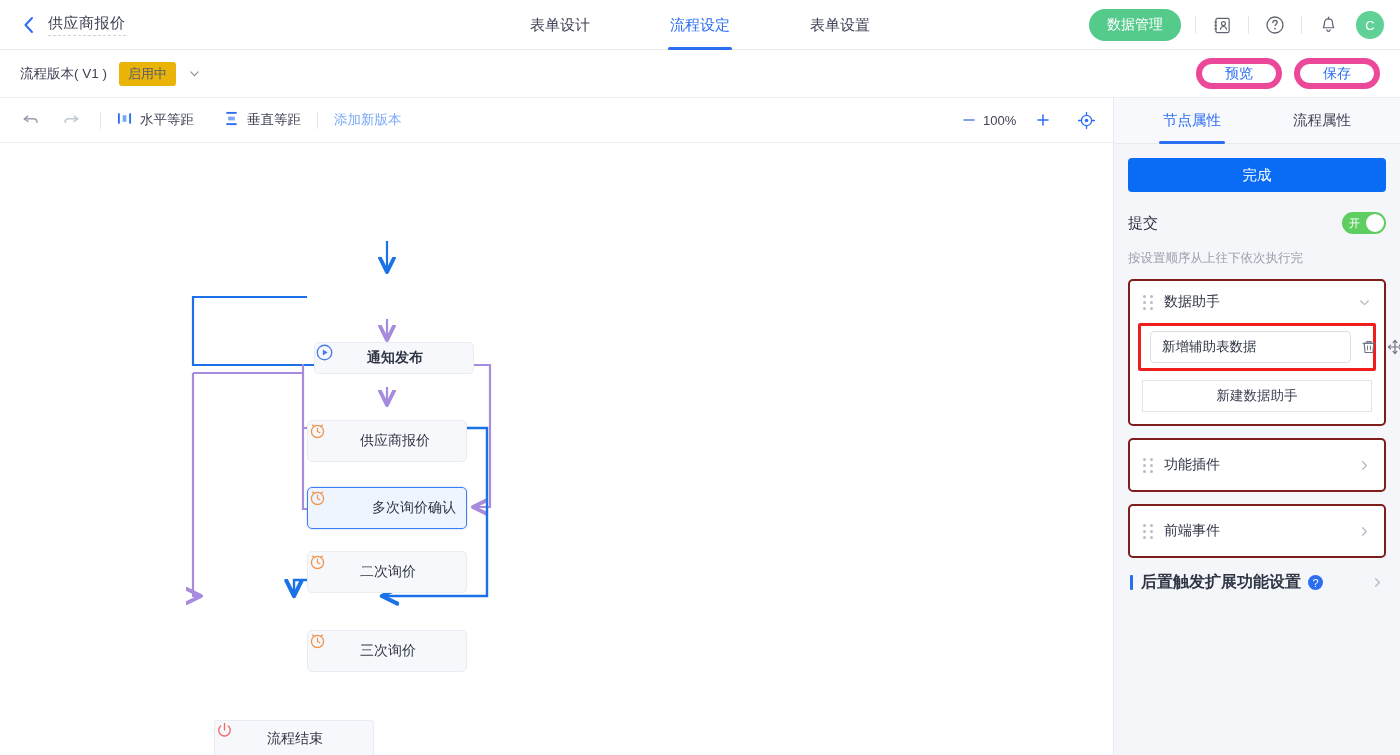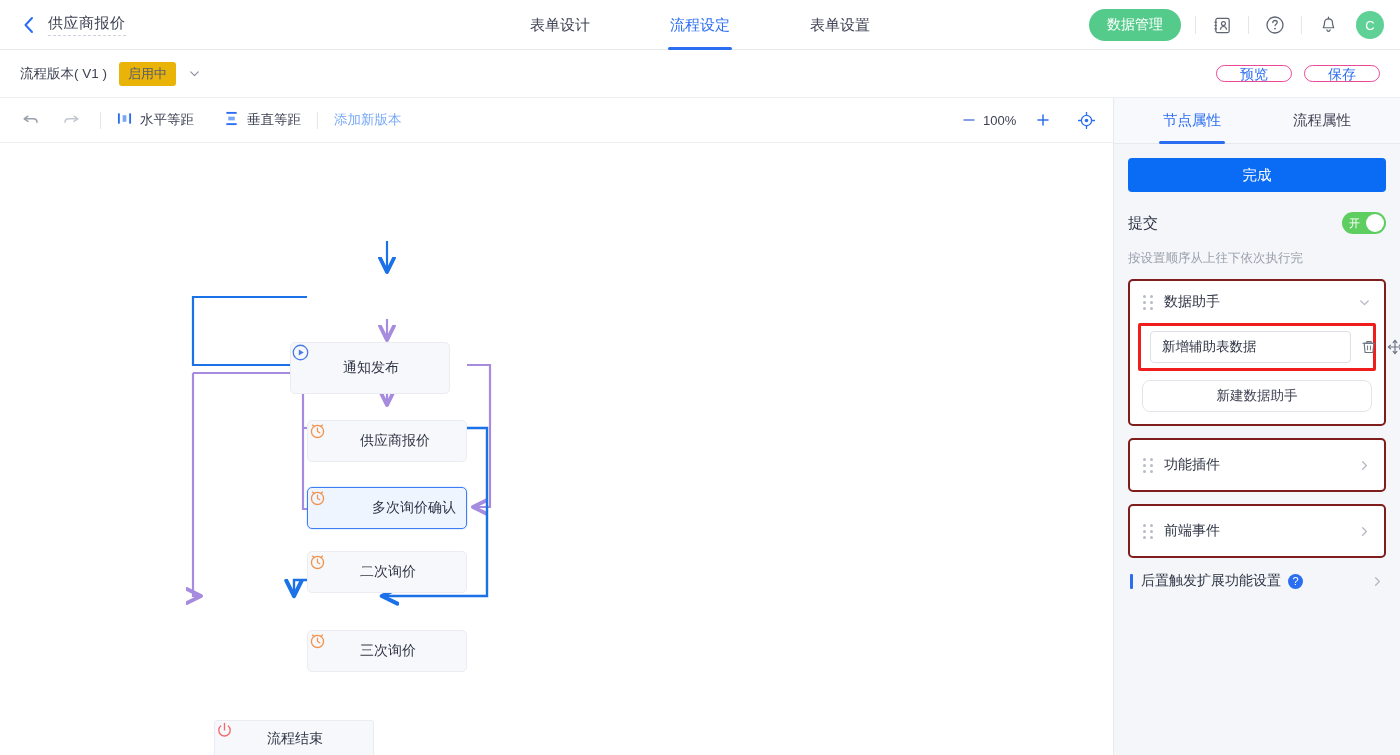--- a/index.html
+++ b/index.html
@@ -67,22 +67,22 @@
     display: flex; align-items: center;
   }
   .version-label { margin-left: 20px; font-size: 13.5px; color: #3f4254; }
   .version-chip {
     margin-left: 12px; font-size: 13px; color: #565c6b;
     background: #eab308; border-radius: 3px; padding: 3px 9px;
   }
   .caret-down { margin-left: 12px; cursor: pointer; display:flex; }
   .versionbar-right { position: absolute; right: 20px; display: flex; gap: 12px; }
   .pill-btn {
-    border: 1px solid #ec4899; color: #2c6ef2; background: #fff;
-    border-radius: 16px; height: 17px; padding: 0 23px; font-size: 14px;
+    border: 6px solid #ec4899; color: #2c6ef2; background: #fff;
+    border-radius: 16px; height: 31px; padding: 0 23px; font-size: 14px;
     cursor: pointer; font-family: inherit;
   }
 
   
   .edtoolbar {
     position: absolute; left: 0; top: 98px; width: 1113px; height: 45px;
     background: #fff; border-bottom: 1px solid #eceef2;
     display: flex; align-items: center;
   }
   .tb-icon { width: 26px; height: 26px; display:flex; align-items:center; justify-content:center; cursor:pointer; }
@@ -173,30 +173,30 @@
   .item-input {
     flex: 1; height: 32px; border: 1px solid #dcdfe6; border-radius: 4px;
     background: #fff; font-size: 13.5px; color: #2f3545; padding: 0 11px;
     font-family: inherit; outline: none;
   }
   .item-act { width: 22px; height: 22px; margin-left: 10px; display:flex; align-items:center; justify-content:center; cursor:pointer; }
 
   .add-btn-wrap { padding: 9px 12px 12px 12px; }
   .add-btn {
     width: 100%; height: 32px; background: #fff; border: 1px solid #e2e5ea;
-    border-radius: 8px; font-size: 13.5px; color: #3f4254; cursor: pointer;
+    border-radius: 0; font-size: 13.5px; color: #3f4254; cursor: pointer;
     font-family: inherit;
   }
 
   .section-row {
     margin-top: 14px; display: flex; align-items: center; padding-left: 2px;
     cursor: pointer;
   }
   .section-bar { width: 3px; height: 15px; background: #2c6ef2; border-radius: 1px; }
-  .section-title { margin-left: 8px; font-size: 14px; color: #2f3545; font-weight: normal; }
+  .section-title { margin-left: 8px; font-size: 16px; color: #2f3545; font-weight: bold; }
   .help-badge {
     margin-left: 7px; width: 15px; height: 15px; border-radius: 50%;
     background: #2c6ef2; color: #fff; font-size: 11px; display: flex;
     align-items: center; justify-content: center; cursor: pointer;
   }
   .section-chev { margin-left: auto; color: #b4b9c3; display:flex; padding-right:2px; }
 </style>
 </head>
 <body>
 
@@ -358,21 +358,21 @@
       <path d="M303,230 L303,366 L307,366" stroke="#a78bde" stroke-width="2.2" fill="none"></path>
       <path d="M303,285 L307,285" stroke="#a78bde" stroke-width="2.2" fill="none"></path>
 
       <path d="M467,222 L490,222 L490,364 L474,364" stroke="#a78bde" stroke-width="2.2" fill="none" marker-end="url(#arrP)"></path>
 
       <path d="M467,285 L487,285 L487,453 L383,453" stroke="#1b72e8" stroke-width="2.4" fill="none" marker-end="url(#arrB)"></path>
 
       <path d="M387,412 L387,437 L294,437 L294,452" stroke="#1b72e8" stroke-width="2.4" fill="none" marker-end="url(#arrB)"></path>
     </svg>
 
-    <div class="node" style="left:290px; top:199px; width:160px; height:52px;">
+    <div class="node" style="left:314px; top:199px; width:160px; height:32px;font-weight:bold;">
       <span class="nicon">
         <svg width="19" height="19" viewBox="0 0 20 20">
             <circle cx="10" cy="10" r="7.6" stroke="#4a7ce8" stroke-width="1.4" fill="none"></circle>
             <path d="M8.2 6.8 L13.4 10 L8.2 13.2 Z" fill="#4a7ce8"></path>
           </svg>
       </span>
       <span class="nlabel">通知发布</span>
     </div>
 
     <div class="node" style="left:307px; top:277px; width:160px; height:42px;">

